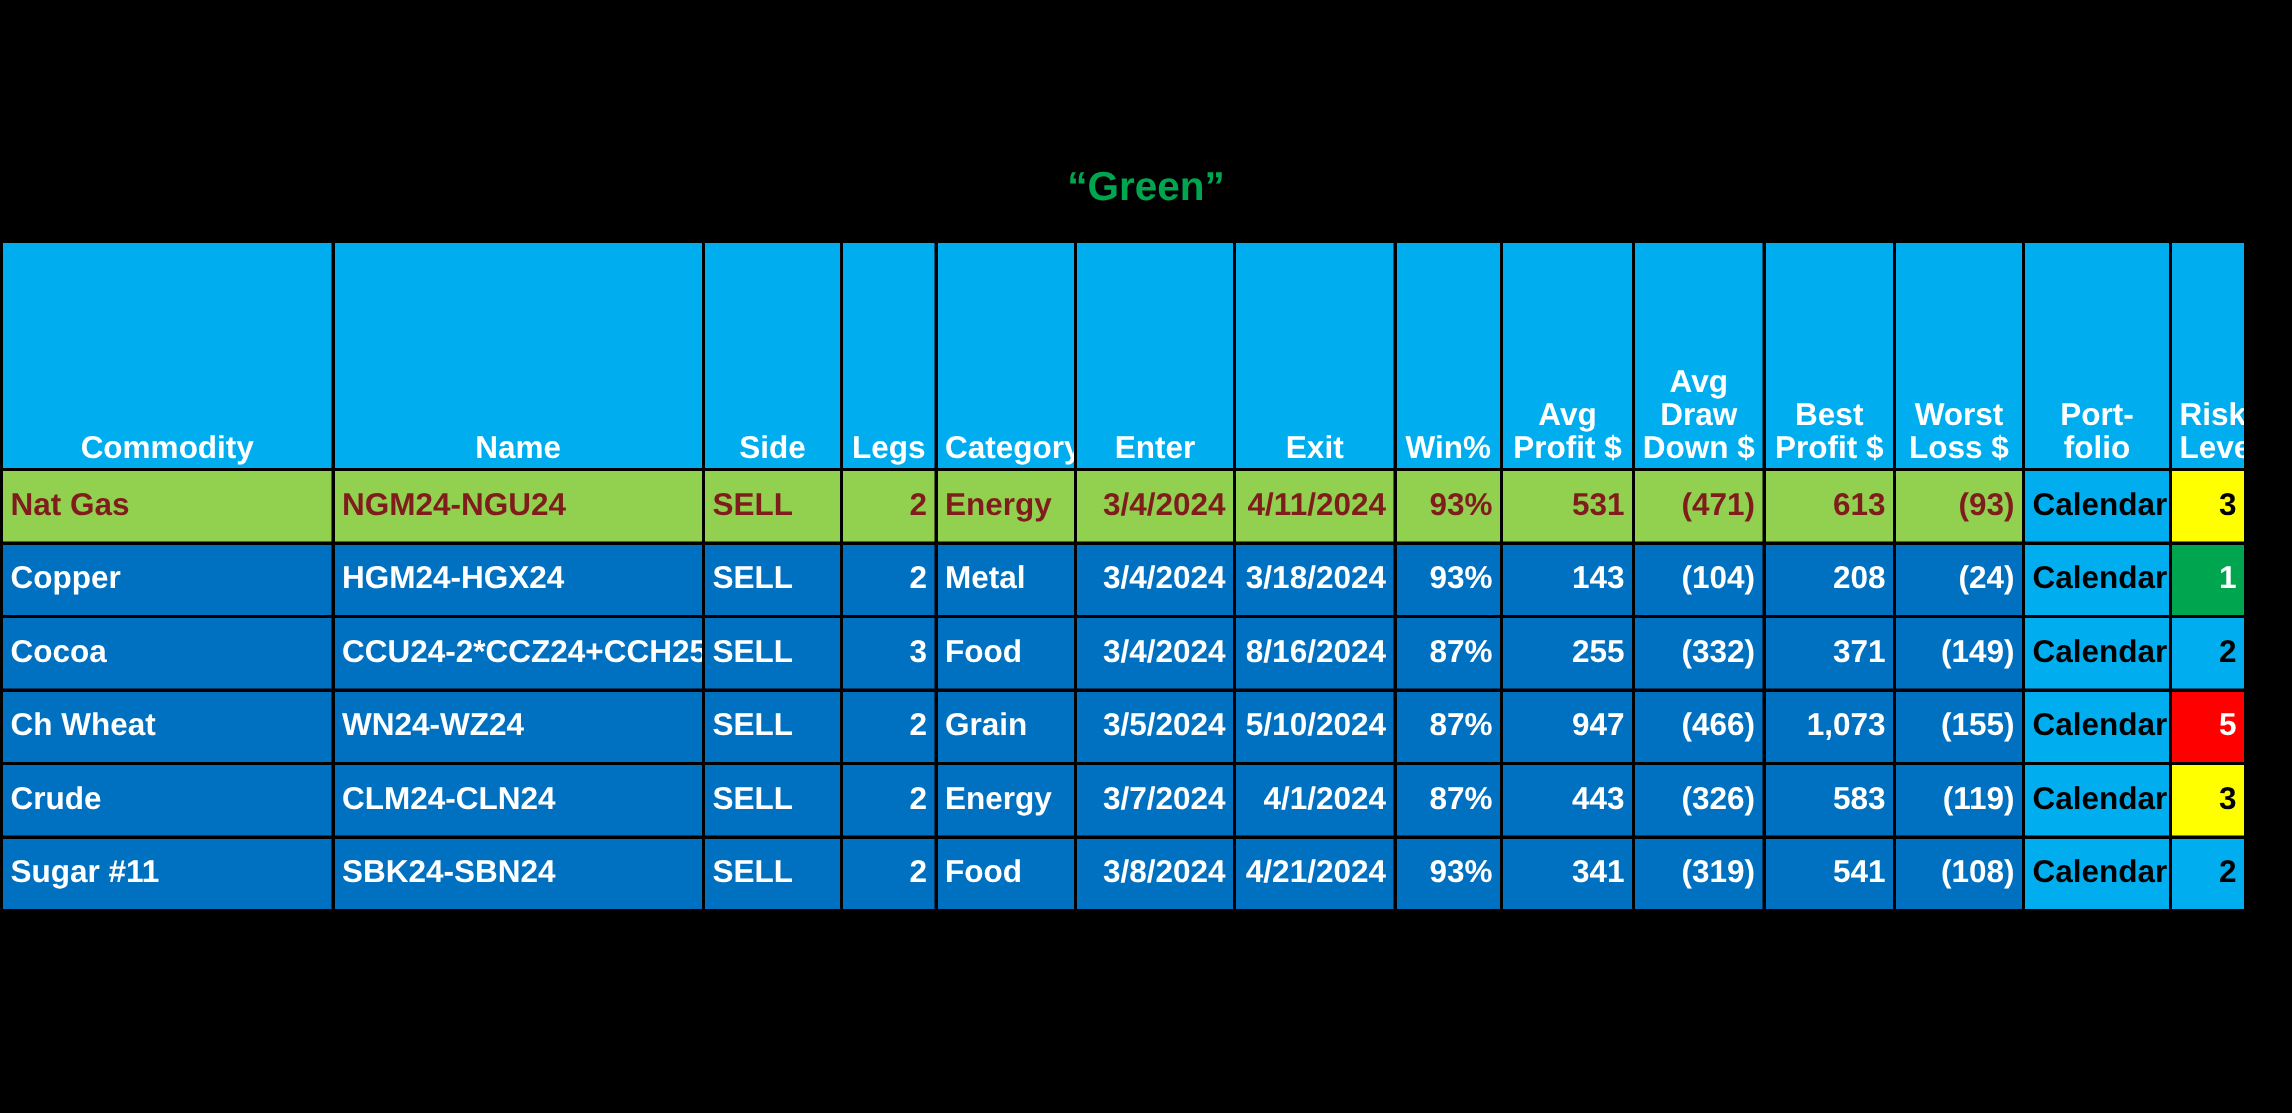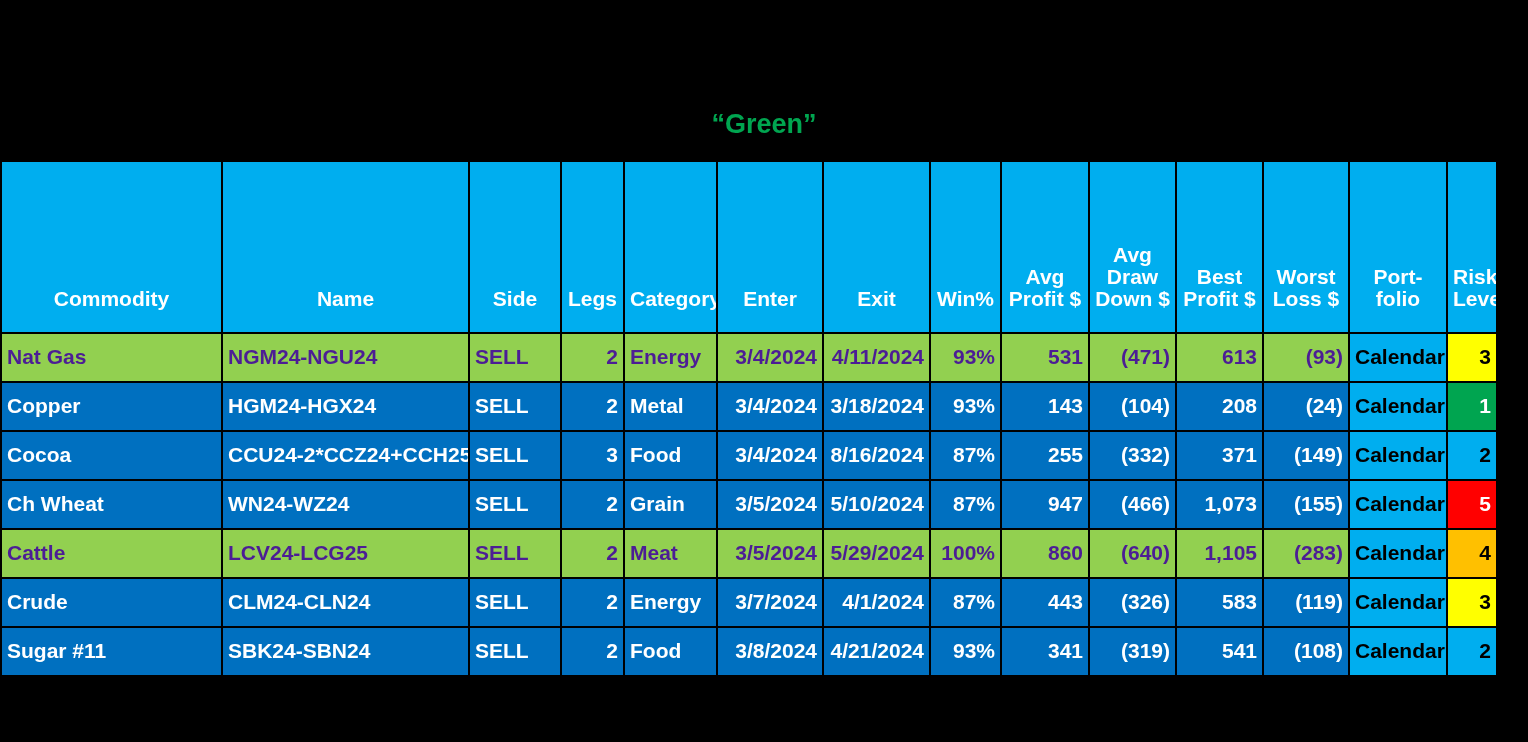--- a/index.html
+++ b/index.html
@@ -60,32 +60,32 @@
     overflow: hidden;
   }
 
   
   #grid thead th {
     background: #00AEEF;
     color: #FFFFFF;
     height: 148px;
     vertical-align: bottom;
     text-align: center;
-    padding-bottom: 22px;
+    padding-bottom: 2px;
     font-size: 21px;
   }
   #grid thead th .hl {
     display: block;
   }
 
   
   #grid tbody tr { height: 47px; }
   #grid tbody td { height: 47px; vertical-align: middle; }
 
-  .rowg td { background: #92D050; color: #4c1d95; }
+  .rowg td { background: #92D050; color: #7f1d1d; }
   .rowb td { background: #0070C0; color: #FFFFFF; }
 
   .al { text-align: left; }
   .ar { text-align: right; }
 
   
   td.portfolio { background: #00AEEF !important; color: #000000 !important; text-align: right; }
   td.risk { text-align: right; font-weight: bold; }
   td.risk[data-risk="1"] { background: #00A550 !important; color: #FFFFFF !important; }
   td.risk[data-risk="2"] { background: #00AEEF !important; color: #000000 !important; }
@@ -246,36 +246,20 @@
           <td class="ar">3/5/2024</td>
           <td class="ar">5/10/2024</td>
           <td class="ar">87%</td>
           <td class="ar">947</td>
           <td class="ar">(466)</td>
           <td class="ar">1,073</td>
           <td class="ar">(155)</td>
           <td class="al portfolio">Calendar</td>
           <td class="ar risk" data-risk="5">5</td>
         </tr>
-        <tr class="rowg">
-          <td class="al">Cattle</td>
-          <td class="al">LCV24-LCG25</td>
-          <td class="al">SELL</td>
-          <td class="ar">2</td>
-          <td class="al">Meat</td>
-          <td class="ar">3/5/2024</td>
-          <td class="ar">5/29/2024</td>
-          <td class="ar">100%</td>
-          <td class="ar">860</td>
-          <td class="ar">(640)</td>
-          <td class="ar">1,105</td>
-          <td class="ar">(283)</td>
-          <td class="al portfolio">Calendar</td>
-          <td class="ar risk" data-risk="4">4</td>
-        </tr>
         <tr class="rowb">
           <td class="al">Crude</td>
           <td class="al">CLM24-CLN24</td>
           <td class="al">SELL</td>
           <td class="ar">2</td>
           <td class="al">Energy</td>
           <td class="ar">3/7/2024</td>
           <td class="ar">4/1/2024</td>
           <td class="ar">87%</td>
           <td class="ar">443</td>

